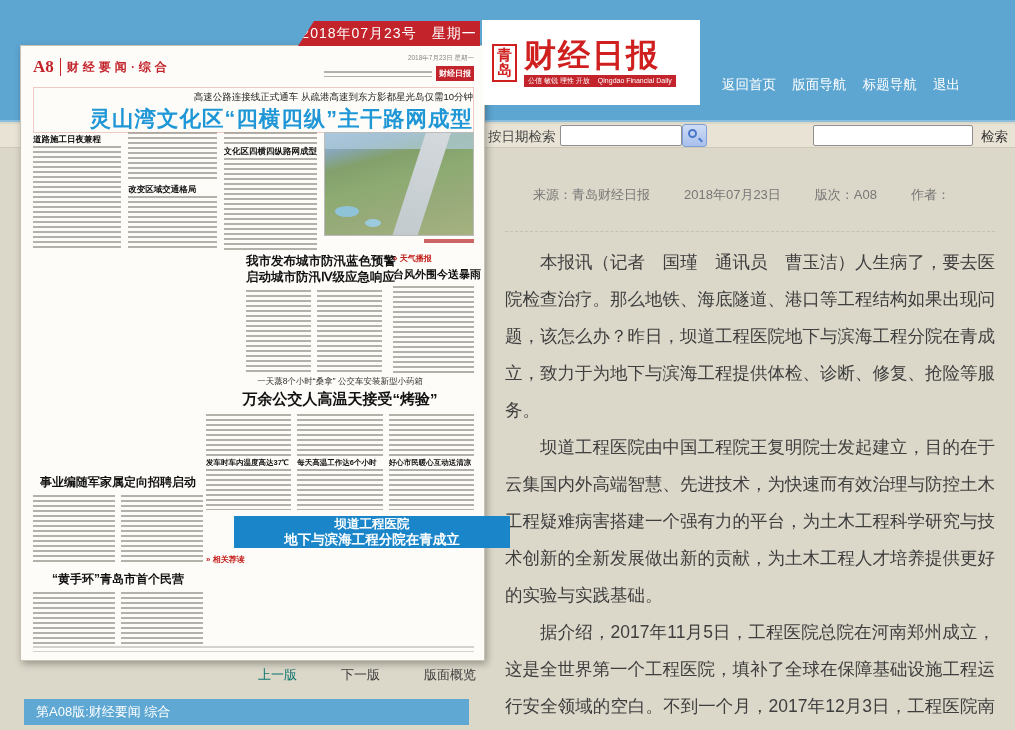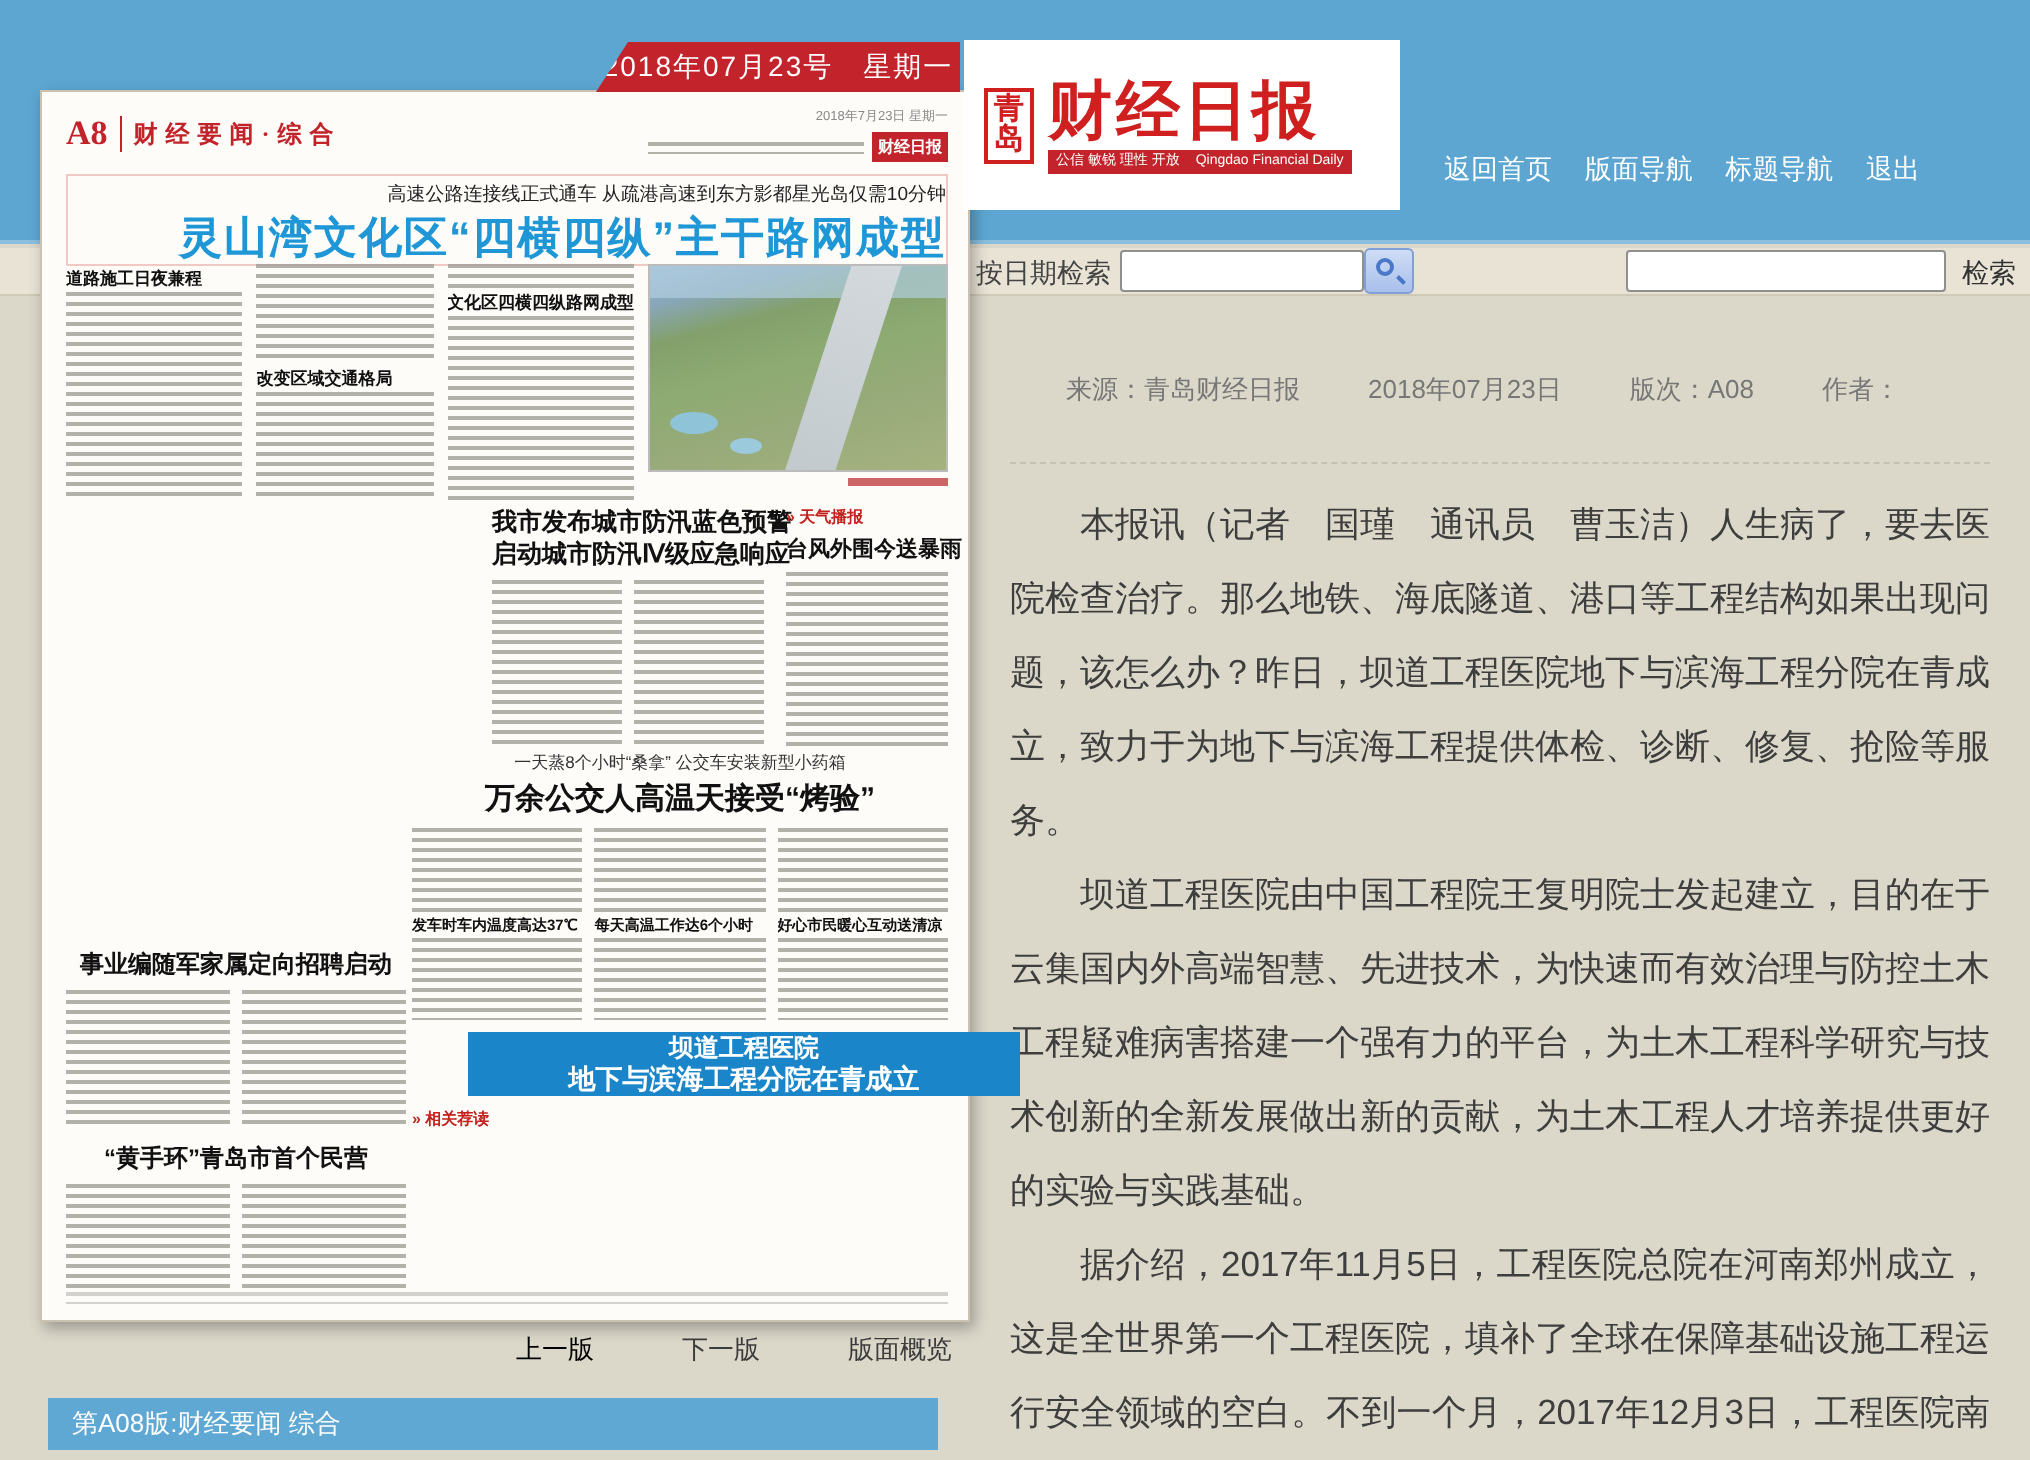--- a/index.html
+++ b/index.html
@@ -103,21 +103,21 @@
   .bl2 { font-size:13.5px; line-height:15px; }
 
   .np-rel { left:185px; top:508px; width:268px; height:84px; display:flex; gap:7px; }
   .np-rel > div { flex:1; display:flex; flex-direction:column; }
   .np-rel .tx { flex:1; }
   .np-foot { left:12px; top:600px; width:441px; height:6px; opacity:.45; }
 
   
   .pager { position:absolute; left:258px; top:666px; width:218px; display:flex; justify-content:space-between; font-size:13px; }
   .pager a { cursor:pointer; text-decoration:none; }
-  .pg-prev { color:#000000; }
+  .pg-prev { color:#0f766e; }
   .pg-next, .pg-ov { color:#3c3c3c; }
   .bottom-bar { position:absolute; left:24px; top:699px; width:445px; height:26px; background:#5ea8d3; color:#fff; font-size:13px; line-height:26px; padding-left:12px; }
 
   
   .article { position:absolute; left:505px; top:170px; width:490px; }
   .a-title { text-align:center; font-size:21px; font-weight:bold; color:#4c4c4c; letter-spacing:1px; }
   .a-meta { margin-top:16px; padding-left:28px; display:flex; gap:34px; font-size:13px; color:#777; }
   .a-divider { margin-top:27px; border-top:1px dashed #c6c0ae; }
   .a-body { margin-top:12px; font-size:17.5px; line-height:37px; color:#3e3e3e; text-align:justify; }
   .a-body p { margin:0; text-indent:2em; }

